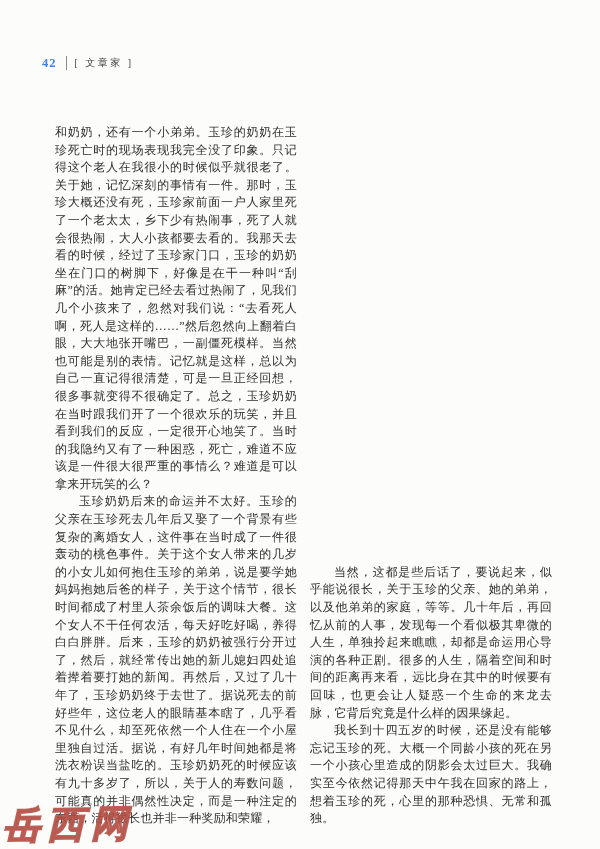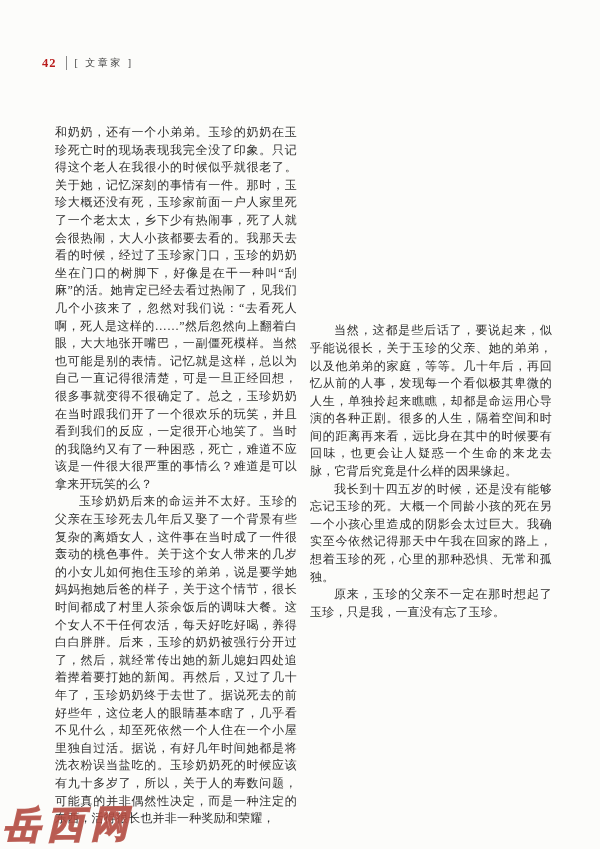--- a/index.html
+++ b/index.html
@@ -10,32 +10,32 @@
     position: relative;
     overflow: hidden;
   }
   .page { position: absolute; inset: 0; background: #fcfcfa; }
 
   .header {
     position: absolute; top: 55px; left: 42px;
     display: flex; align-items: center; height: 16px;
   }
   .page-num {
-    font-weight: bold; font-size: 12.5px; color: #b91c1c; letter-spacing: 1px;
+    font-weight: bold; font-size: 12.5px; color: #3b82f6; letter-spacing: 1px;
   }
   .header-divider {
     width: 1px; height: 14px; background: #8a8a8a; margin: 0 8px 0 9px;
   }
   .section-name {
     font-size: 10px; color: #3c3c3c; letter-spacing: 2.5px;
   }
 
   .columns {
     position: absolute; top: 116px; left: 55px; width: 497px;
-    display: flex; gap: 13px; align-items: center;
+    display: flex; gap: 13px; align-items: flex-end;
   }
   .col {
     width: 242px;
     font-size: 12px;
     line-height: 17.6px;
     color: #2e2e2e;
     text-align: justify;
     text-justify: inter-ideograph;
     word-break: break-all;
     letter-spacing: 0.2px;
@@ -74,21 +74,20 @@
   </div>
 
   <div class="columns">
     <div class="col col-left">
       <p>和奶奶，还有一个小弟弟。玉珍的奶奶在玉珍死亡时的现场表现我完全没了印象。只记得这个老人在我很小的时候似乎就很老了。关于她，记忆深刻的事情有一件。那时，玉珍大概还没有死，玉珍家前面一户人家里死了一个老太太，乡下少有热闹事，死了人就会很热闹，大人小孩都要去看的。我那天去看的时候，经过了玉珍家门口，玉珍的奶奶坐在门口的树脚下，好像是在干一种叫“刮麻”的活。她肯定已经去看过热闹了，见我们几个小孩来了，忽然对我们说：“去看死人啊，死人是这样的……”然后忽然向上翻着白眼，大大地张开嘴巴，一副僵死模样。当然也可能是别的表情。记忆就是这样，总以为自己一直记得很清楚，可是一旦正经回想，很多事就变得不很确定了。总之，玉珍奶奶在当时跟我们开了一个很欢乐的玩笑，并且看到我们的反应，一定很开心地笑了。当时的我隐约又有了一种困惑，死亡，难道不应该是一件很大很严重的事情么？难道是可以拿来开玩笑的么？</p>
       <p class="indent">玉珍奶奶后来的命运并不太好。玉珍的父亲在玉珍死去几年后又娶了一个背景有些复杂的离婚女人，这件事在当时成了一件很轰动的桃色事件。关于这个女人带来的几岁的小女儿如何抱住玉珍的弟弟，说是要学她妈妈抱她后爸的样子，关于这个情节，很长时间都成了村里人茶余饭后的调味大餐。这个女人不干任何农活，每天好吃好喝，养得白白胖胖。后来，玉珍的奶奶被强行分开过了，然后，就经常传出她的新儿媳妇四处追着撵着要打她的新闻。再然后，又过了几十年了，玉珍奶奶终于去世了。据说死去的前好些年，这位老人的眼睛基本瞎了，几乎看不见什么，却至死依然一个人住在一个小屋里独自过活。据说，有好几年时间她都是将洗衣粉误当盐吃的。玉珍奶奶死的时候应该有九十多岁了，所以，关于人的寿数问题，可能真的并非偶然性决定，而是一种注定的东西，活得很长也并非一种奖励和荣耀，</p>
     </div>
     <div class="col col-right">
       <p class="indent">当然，这都是些后话了，要说起来，似乎能说很长，关于玉珍的父亲、她的弟弟，以及他弟弟的家庭，等等。几十年后，再回忆从前的人事，发现每一个看似极其卑微的人生，单独拎起来瞧瞧，却都是命运用心导演的各种正剧。很多的人生，隔着空间和时间的距离再来看，远比身在其中的时候要有回味，也更会让人疑惑一个生命的来龙去脉，它背后究竟是什么样的因果缘起。</p>
       <p class="indent">我长到十四五岁的时候，还是没有能够忘记玉珍的死。大概一个同龄小孩的死在另一个小孩心里造成的阴影会太过巨大。我确实至今依然记得那天中午我在回家的路上，想着玉珍的死，心里的那种恐惧、无常和孤独。</p>
-      <p class="indent">原来，玉珍的父亲不一定在那时想起了玉珍，只是我，一直没有忘了玉珍。</p>
     </div>
   </div>
 
   <div class="watermark">
     <div class="wm-name">岳西网</div>
   </div>
 
 </div>
 
 </body></html>

